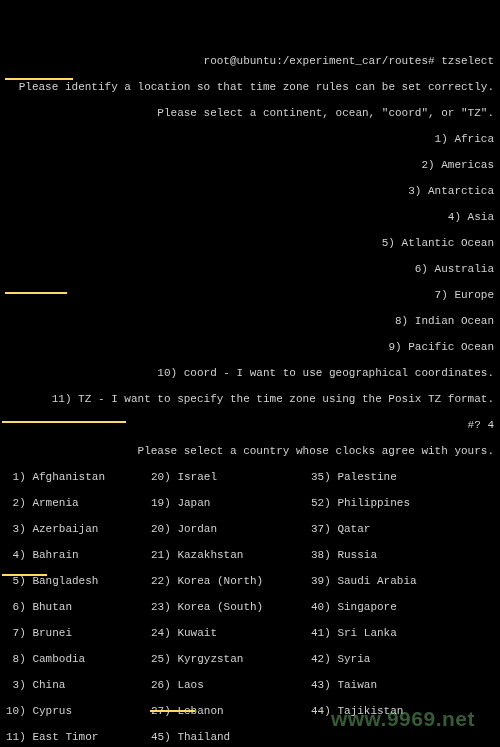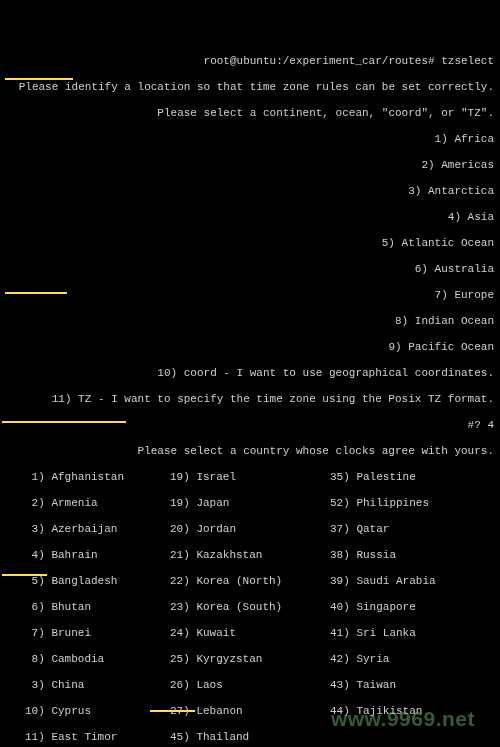--- a/index.html
+++ b/index.html
@@ -10,21 +10,21 @@
       font-size: 11px;
       line-height: 13px;
       width: 500px;
       height: 747px;
       padding: 3px 6px;
       overflow: hidden;
       position: relative;
       white-space: pre;
     }
     .line { display: block; text-align: right; }
-    .cols { display: flex; margin-left: 19px; }
+    .cols { display: flex; }
     .c1 { width: 145px; }
     .c2 { width: 160px; }
     .c3 { flex: 1; }
     .underline-yellow {
       position: absolute;
       height: 2px;
       background: #ffd966;
       pointer-events: none;
     }
     .watermark {
@@ -53,21 +53,21 @@
 <span class="line"> 4) Asia</span>
 <span class="line"> 5) Atlantic Ocean</span>
 <span class="line"> 6) Australia</span>
 <span class="line"> 7) Europe</span>
 <span class="line"> 8) Indian Ocean</span>
 <span class="line"> 9) Pacific Ocean</span>
 <span class="line">10) coord - I want to use geographical coordinates.</span>
 <span class="line">11) TZ - I want to specify the time zone using the Posix TZ format.</span>
 <span class="line">#? 4</span>
 <span class="line">Please select a country whose clocks agree with yours.</span>
-<div class="cols"><span class="c1"> 1) Afghanistan</span><span class="c2">19) Israel</span><span class="c3">35) Palestine</span></div>
+<div class="cols"><span class="c1"> 1) Afghanistan</span><span class="c2">20) Israel</span><span class="c3">35) Palestine</span></div>
 <div class="cols"><span class="c1"> 2) Armenia</span><span class="c2">19) Japan</span><span class="c3">52) Philippines</span></div>
 <div class="cols"><span class="c1"> 3) Azerbaijan</span><span class="c2">20) Jordan</span><span class="c3">37) Qatar</span></div>
 <div class="cols"><span class="c1"> 4) Bahrain</span><span class="c2">21) Kazakhstan</span><span class="c3">38) Russia</span></div>
 <div class="cols"><span class="c1"> 5) Bangladesh</span><span class="c2">22) Korea (North)</span><span class="c3">39) Saudi Arabia</span></div>
 <div class="cols"><span class="c1"> 6) Bhutan</span><span class="c2">23) Korea (South)</span><span class="c3">40) Singapore</span></div>
 <div class="cols"><span class="c1"> 7) Brunei</span><span class="c2">24) Kuwait</span><span class="c3">41) Sri Lanka</span></div>
 <div class="cols"><span class="c1"> 8) Cambodia</span><span class="c2">25) Kyrgyzstan</span><span class="c3">42) Syria</span></div>
 <div class="cols"><span class="c1"> 3) China</span><span class="c2">26) Laos</span><span class="c3">43) Taiwan</span></div>
 <div class="cols"><span class="c1">10) Cyprus</span><span class="c2">27) Lebanon</span><span class="c3">44) Tajikistan</span></div>
 <div class="cols"><span class="c1">11) East Timor</span><span class="c3">45) Thailand</span></div>

